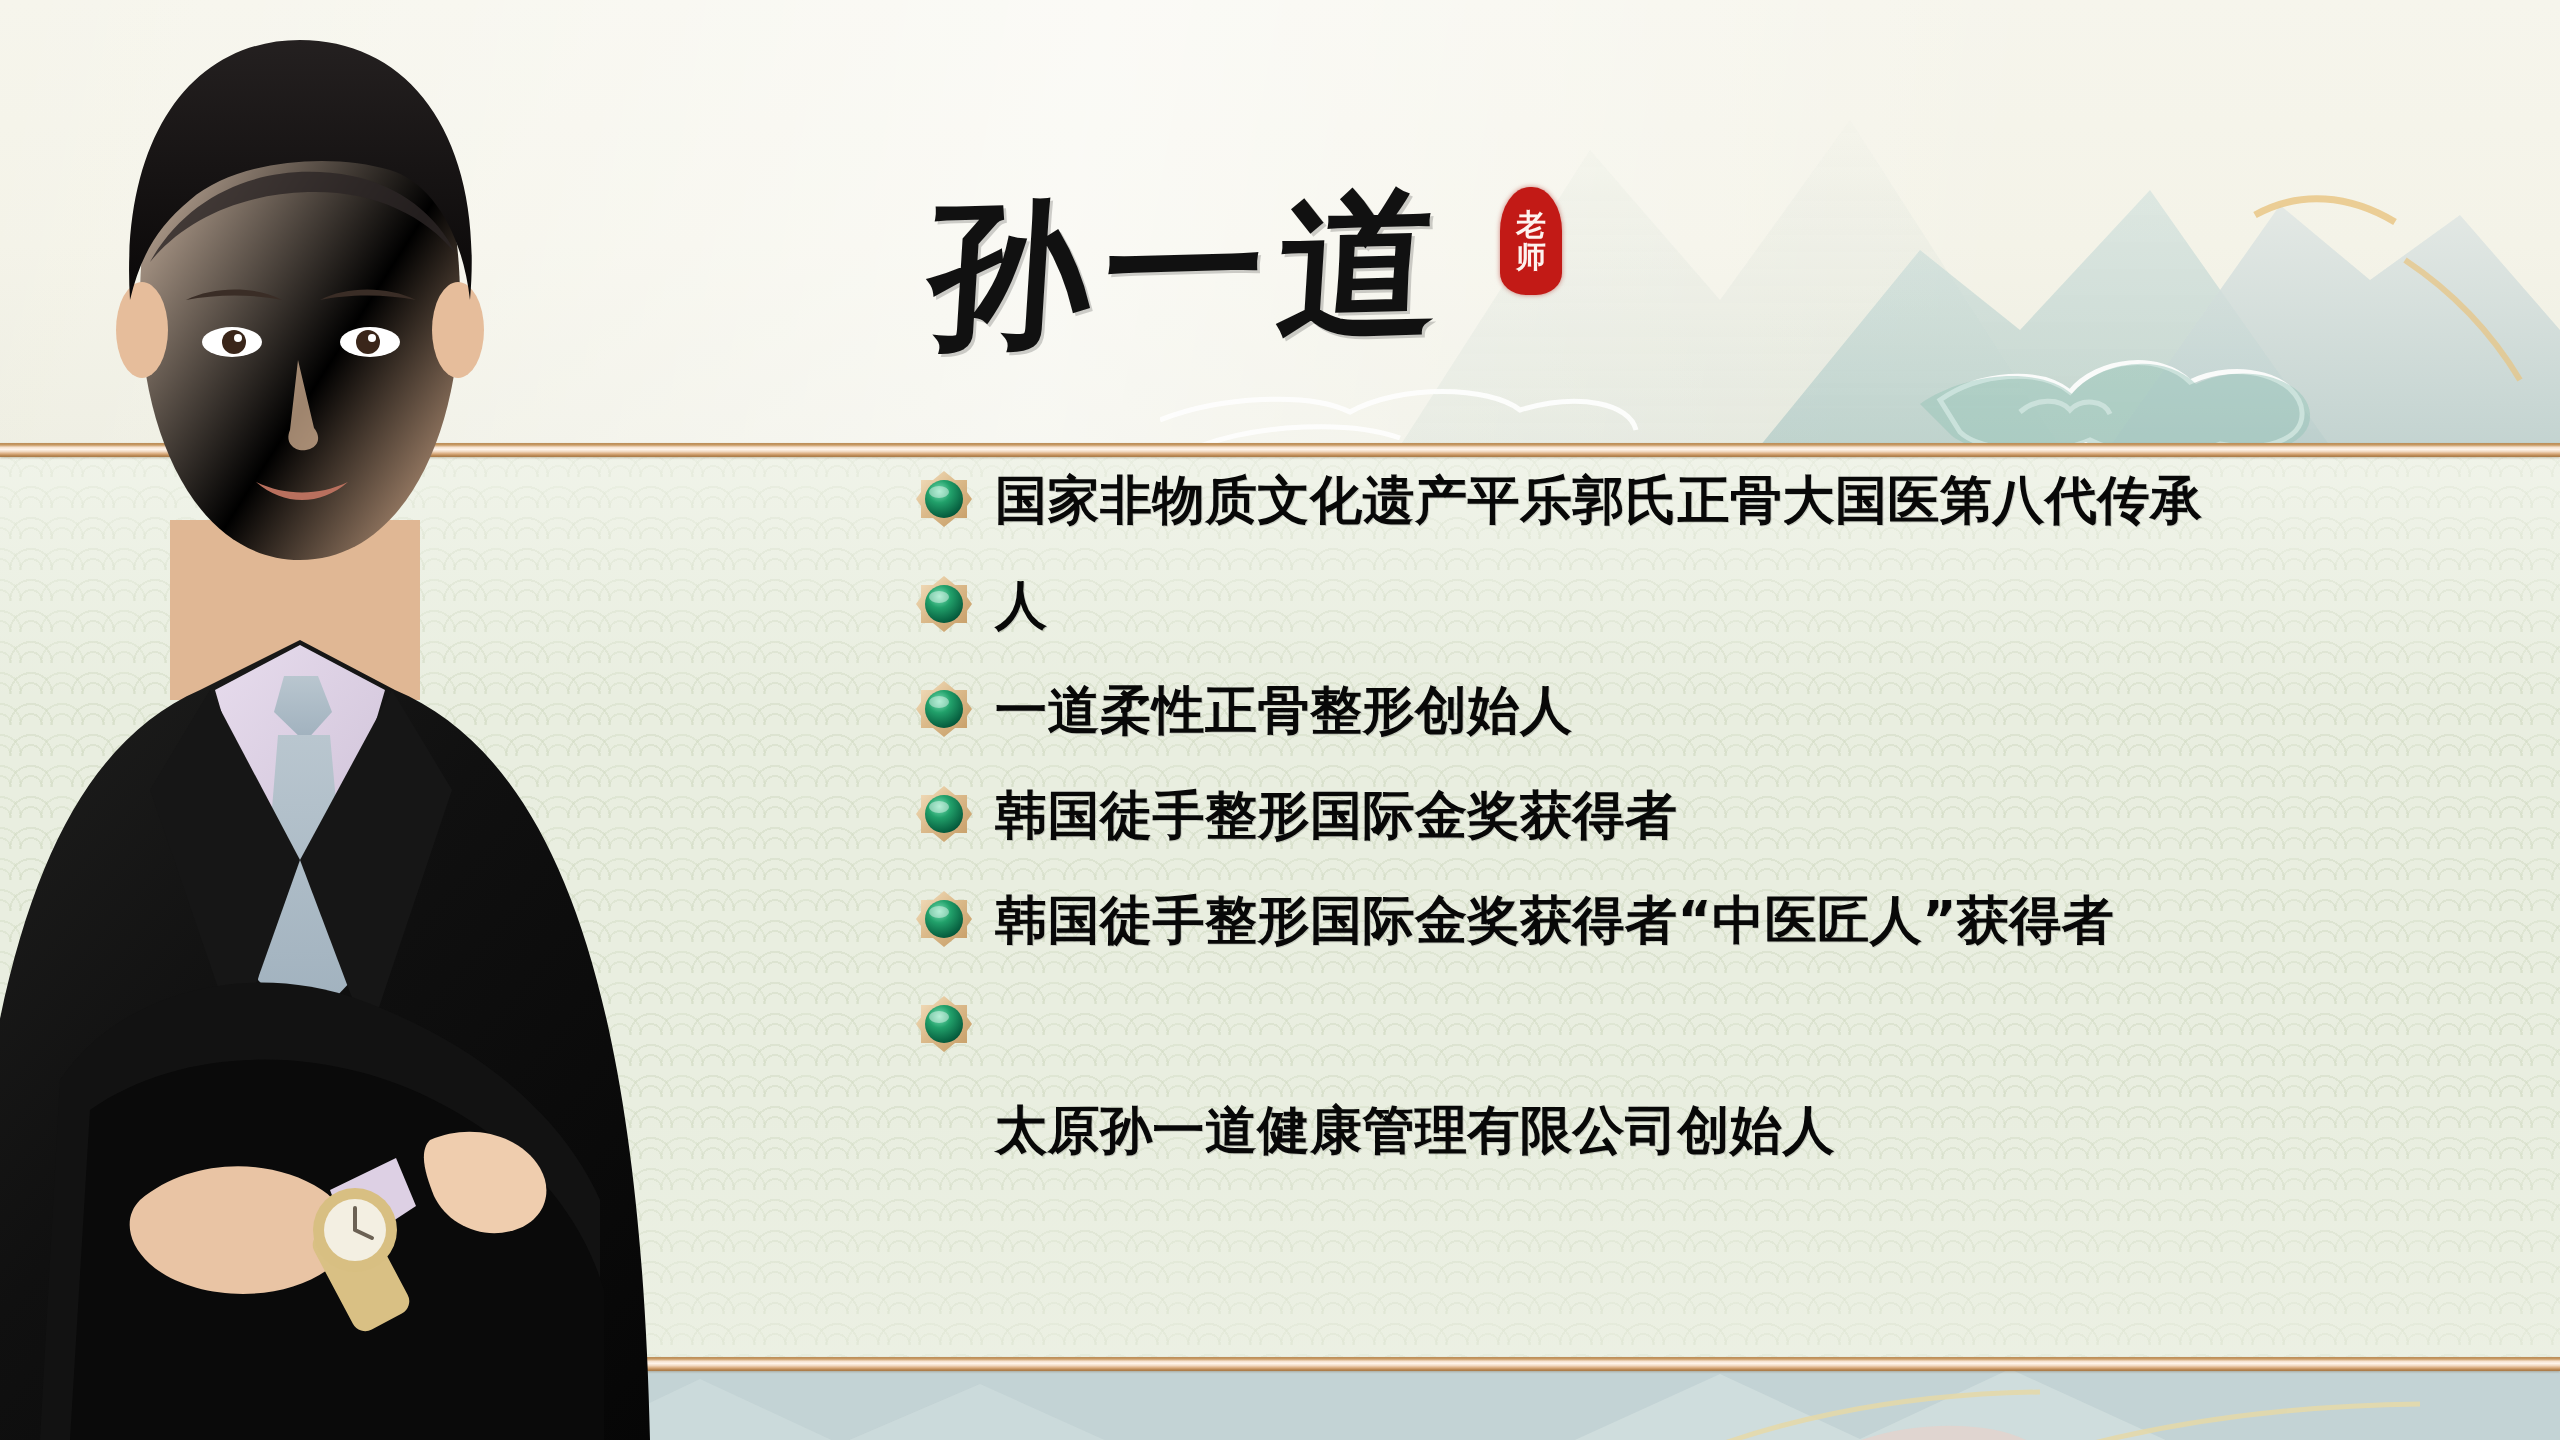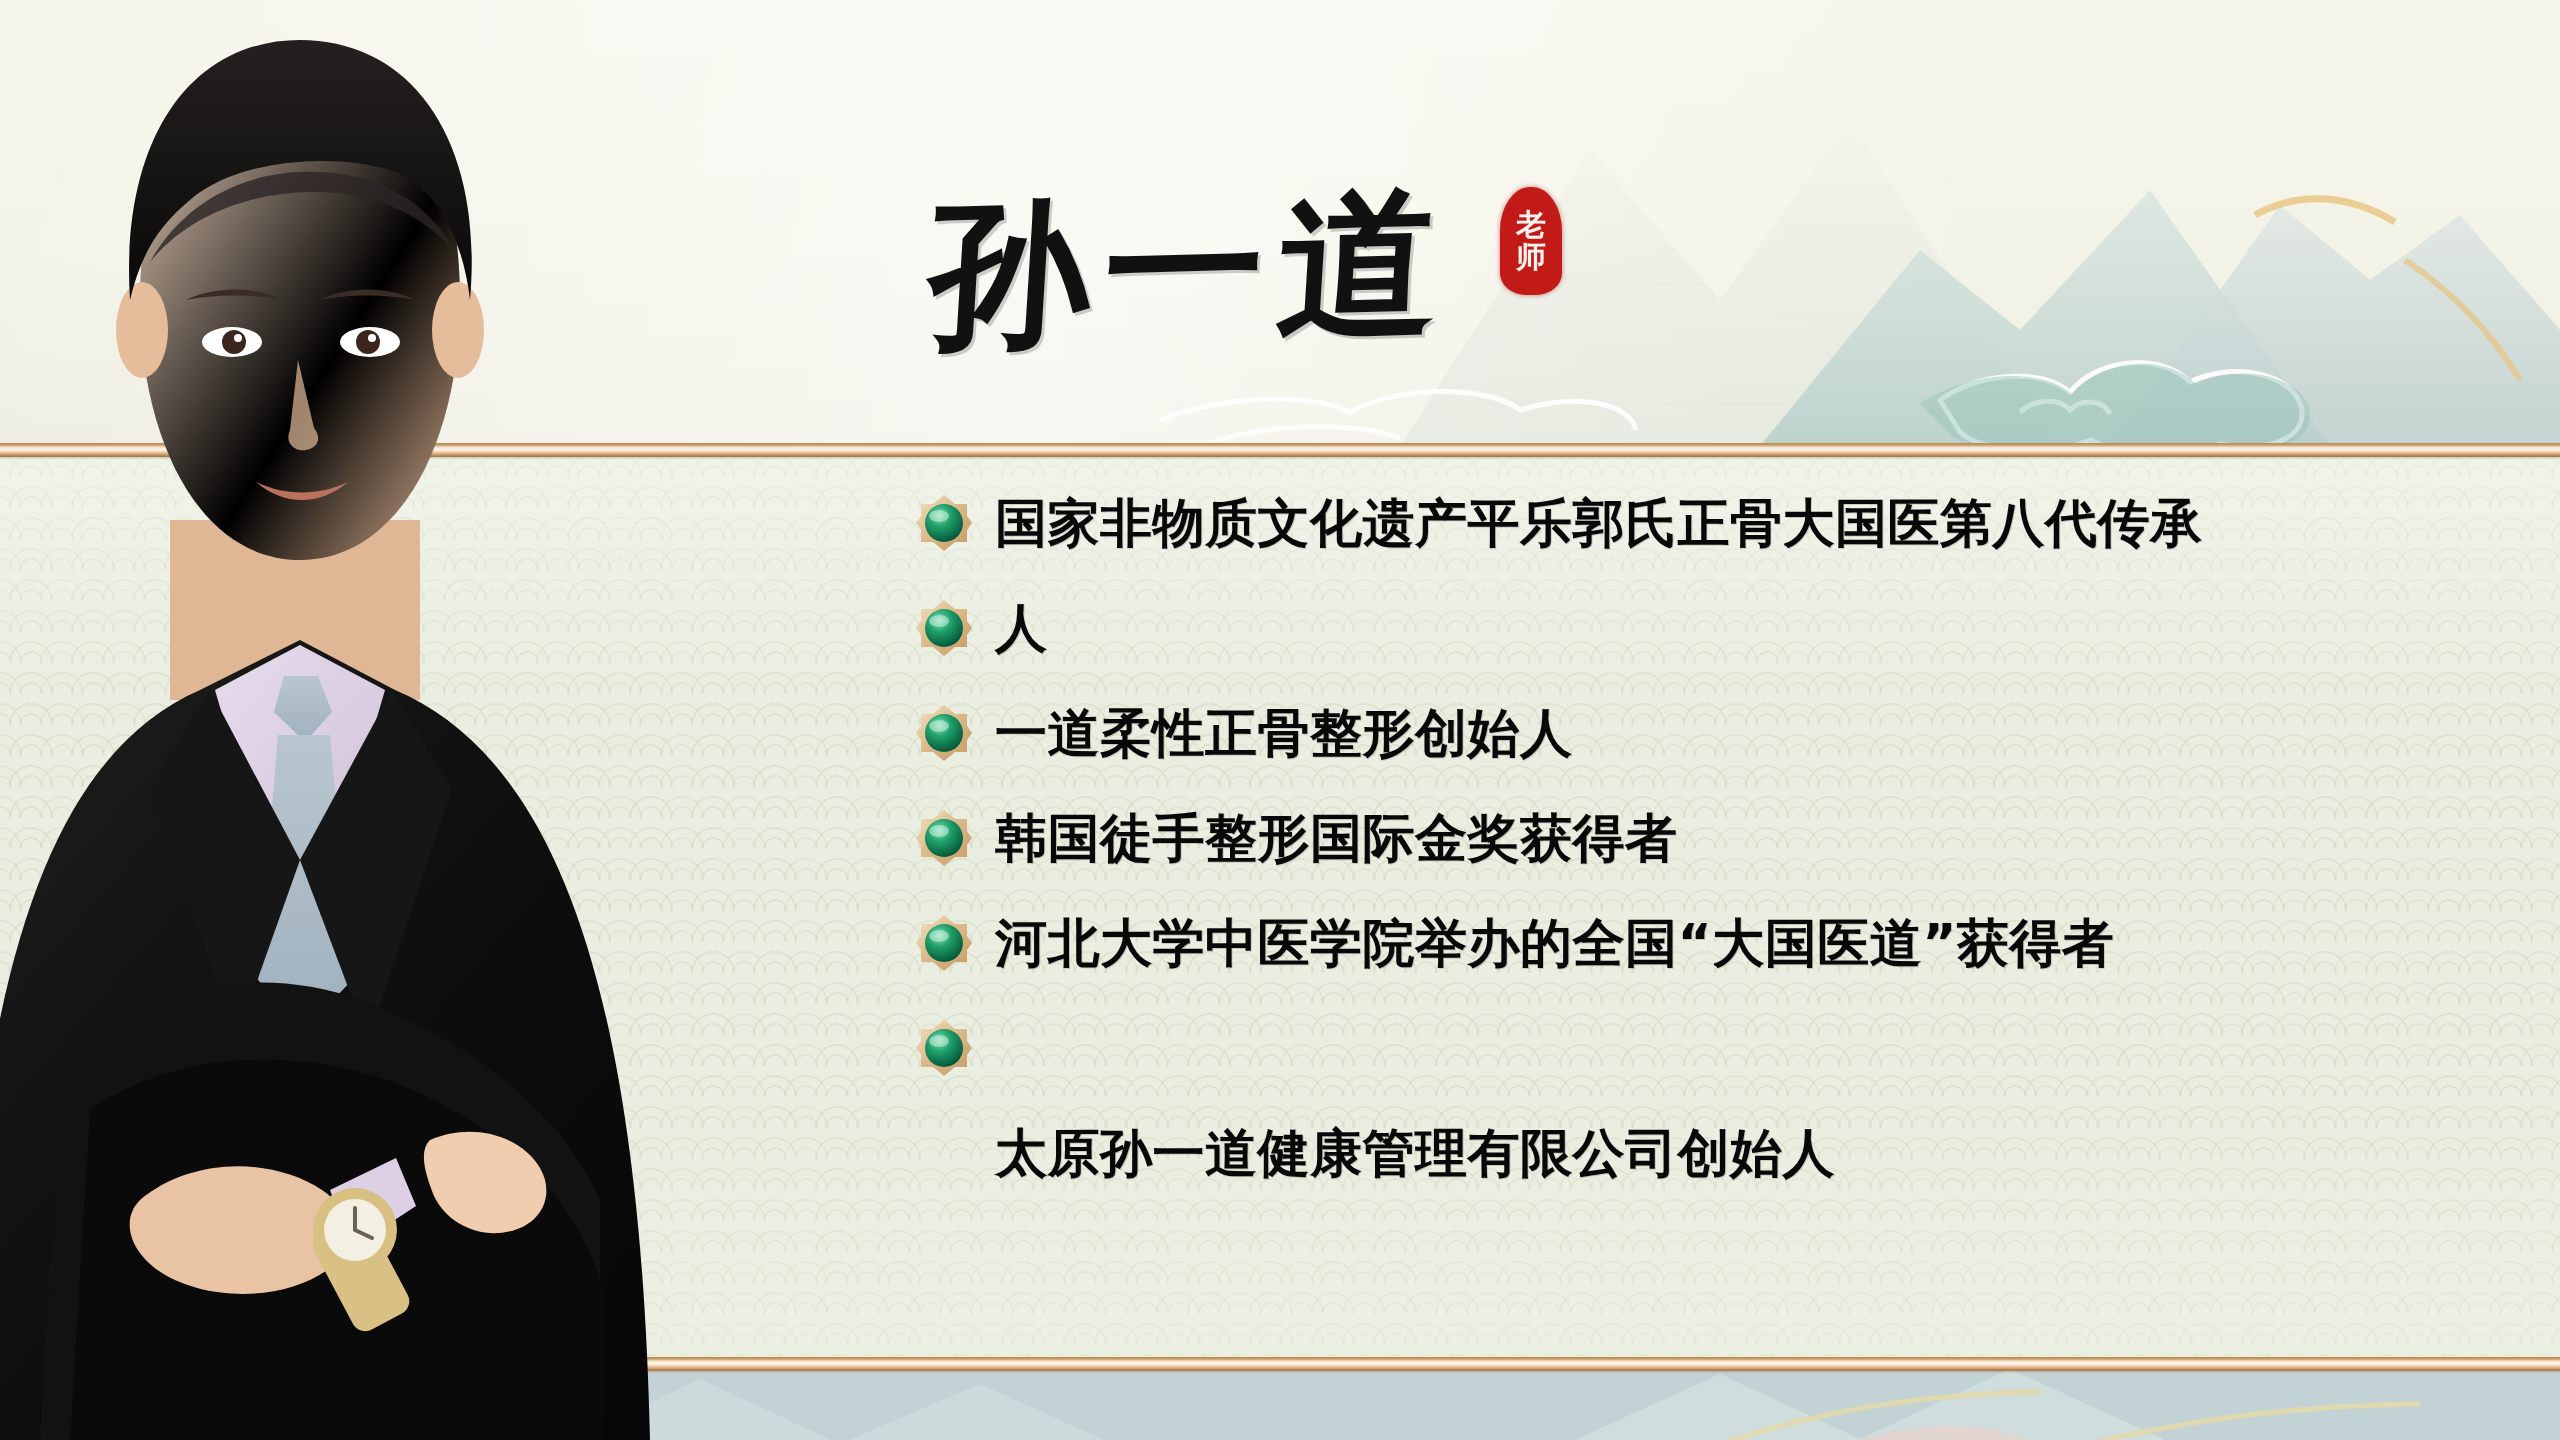--- a/index.html
+++ b/index.html
@@ -101,21 +101,21 @@
   .seal span{
     display:block; color:#fdf3ef; font-size:30px; line-height:32px;
     font-family:"DejaVu Serif","Liberation Serif",serif; font-weight:700;
   }
 
   
   .cred-list{
     position:absolute; left:915px; top:470px; width:1620px;
   }
   .cred-row{
-    position:relative; height:105px; display:flex; align-items:center;
+    position:relative; height:105px; display:flex; 
   }
   .bullet{ position:relative; width:58px; height:58px; flex:0 0 58px; margin-right:22px; }
   .bullet svg{width:58px;height:58px;display:block;}
   .bullet.hidden{ visibility:hidden; }
   .cred-text{
     font-family:"DejaVu Sans","Liberation Sans",sans-serif;
     font-weight:700; font-size:52px; color:#080808; line-height:60px;
     letter-spacing:.5px; white-space:nowrap;
     text-shadow:1px 1px 0 rgba(0,0,0,.15);
   }
@@ -348,21 +348,21 @@
     </div>
 
     <div class="cred-row">
       <div class="bullet">
         <svg viewBox="0 0 58 58">
             <path d="M29 1 L40 10 L52 10 L52 22 L57 29 L52 36 L52 48 L40 48 L29 57 L18 48 L6 48 L6 36 L1 29 L6 22 L6 10 L18 10 Z" fill="url(#frm)"></path>
             <circle cx="29" cy="29" r="19" fill="url(#gem)"></circle>
             <ellipse cx="24" cy="22" rx="10" ry="6" fill="#fff" opacity=".42"></ellipse>
           </svg>
       </div>
-      <div class="cred-text">河北大学中医学院举办的全国“大国医道”获得者</div>
+      <div class="cred-text">韩国徒手整形国际金奖获得者“中医匠人”获得者</div>
     </div>
 
 
     <div class="cred-row">
       <div class="bullet">
         <svg viewBox="0 0 58 58">
             <path d="M29 1 L40 10 L52 10 L52 22 L57 29 L52 36 L52 48 L40 48 L29 57 L18 48 L6 48 L6 36 L1 29 L6 22 L6 10 L18 10 Z" fill="url(#frm)"></path>
             <circle cx="29" cy="29" r="19" fill="url(#gem)"></circle>
             <ellipse cx="24" cy="22" rx="10" ry="6" fill="#fff" opacity=".42"></ellipse>
           </svg>

